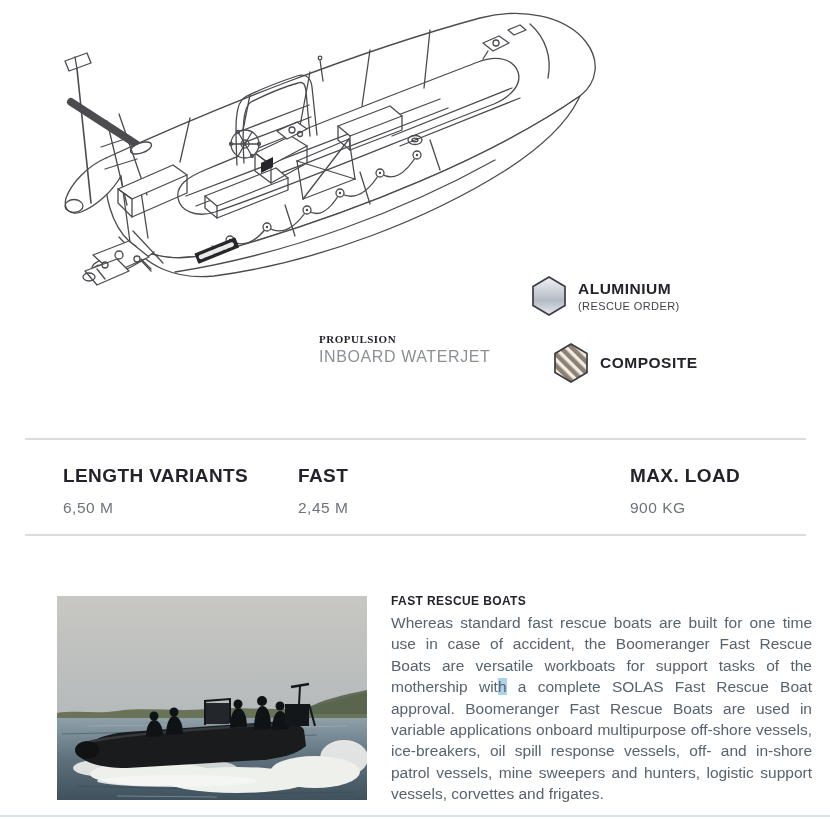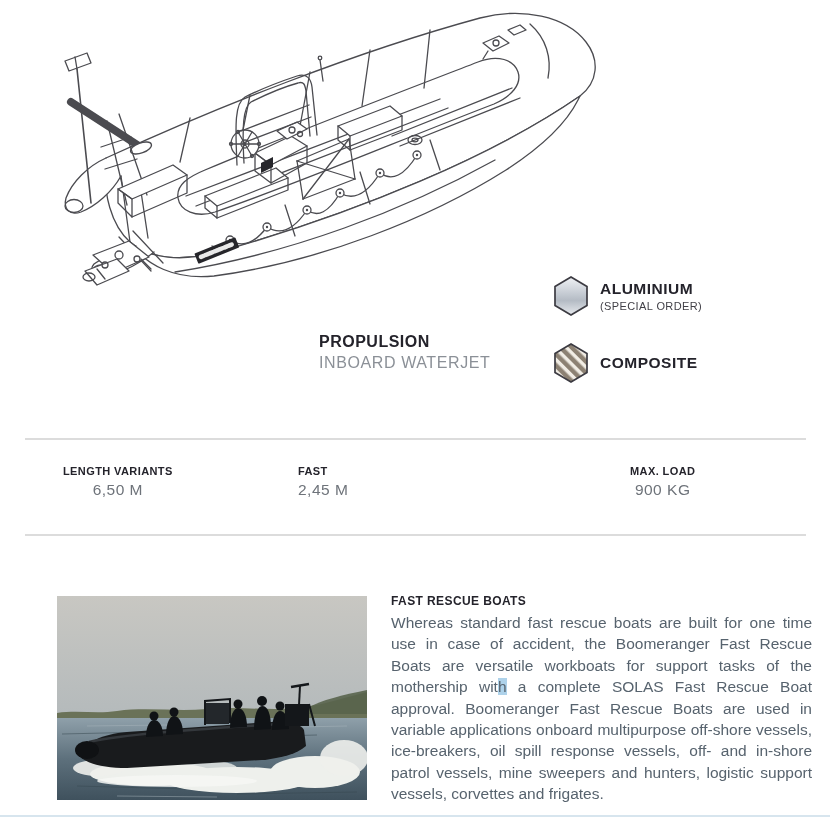--- a/index.html
+++ b/index.html
@@ -4,36 +4,36 @@
 <style>
   html,body{margin:0;padding:0;background:#fff;}
   .page{
     position:relative;width:830px;height:819px;background:#fff;overflow:hidden;
     font-family:"Liberation Sans",sans-serif;color:var(--heading,#24232b);
   }
   
   .illustration{position:absolute;left:0;top:0;width:660px;height:300px;}
   
   .propulsion{position:absolute;left:319px;top:333px;}
-  .block-label{font-size:16px;font-weight:bold;letter-spacing:.5px;color:var(--heading,#24232b);}
+  .block-label{font-size:11px;font-weight:bold;letter-spacing:.5px;color:var(--heading,#24232b);font-family:Liberation Serif, serif;}
   .block-sub{font-size:16px;letter-spacing:.6px;color:var(--secondary,#8b9097);margin-top:3px;}
   .material{position:absolute;display:flex;align-items:center;gap:11px;}
-  .material.aluminium{left:553px;top:276px;}
+  .material.aluminium{left:531px;top:276px;}
   .material.composite{left:553px;top:343px;}
   .mat-label{font-size:15.5px;font-weight:bold;letter-spacing:.5px;color:var(--heading,#24232b);}
   .mat-note{font-size:11px;letter-spacing:.4px;color:var(--note,#403f46);margin-top:2px;}
   
   .rule{position:absolute;left:25px;width:781px;height:2px;background:var(--rule,#dcdcdc);}
   .rule.top{top:438px;}
   .rule.bottom{top:534px;}
   
   .spec-col{position:absolute;top:465px;}
   .spec-col.c1{left:63px;} .spec-col.c2{left:298px;} .spec-col.c3{left:444px;} .spec-col.c4{left:630px;}
-  .spec-label{font-size:11px;font-weight:bold;letter-spacing:.4px;color:var(--heading,#24232b);}
-  .spec-value{font-size:15.5px;letter-spacing:.5px;color:var(--value,#6e737a);margin-top:4px;text-align:center;}
+  .spec-label{font-size:19px;font-weight:bold;letter-spacing:.4px;color:var(--heading,#24232b);}
+  .spec-value{font-size:15.5px;letter-spacing:.5px;color:var(--value,#6e737a);margin-top:12px;}
   
   .photo{position:absolute;left:57px;top:596px;width:310px;height:204px;}
   .description{position:absolute;left:391px;top:594px;width:421px;}
   .description h3{margin:0 0 4px 0;font-size:12px;letter-spacing:.4px;color:var(--heading,#24232b);}
   .description p{margin:0;font-size:15.5px;line-height:21.4px;text-align:justify;color:var(--body,#57636e);}
   .hl{background:var(--highlight,#aed2ea);}
   .bottom-line{position:absolute;left:0;top:815px;width:830px;height:2px;background:var(--accentline,#d7e5ee);}
 </style>
 </head>
 <body>
@@ -183,21 +183,21 @@
           <stop offset="0" stop-color="#f0f2f5"></stop>
             <stop offset="0.45" stop-color="#c4cad2"></stop>
           <stop offset="0.62" stop-color="#b4bbc4"></stop>
             <stop offset="1" stop-color="#e7eaee"></stop>
         </linearGradient>
       </defs>
       <polygon points="18,1 34,10.5 34,29.5 18,39 2,29.5 2,10.5" fill="url(#alug)" stroke="#3c3b42" stroke-width="1.7"></polygon>
     </svg>
     <div>
       <div class="mat-label">ALUMINIUM</div>
-      <div class="mat-note">(SPECIAL ORDER)</div>
+      <div class="mat-note">(RESCUE ORDER)</div>
     </div>
   </div>
 
   <div class="material composite">
     <svg width="36" height="40" viewBox="0 0 36 40">
       <defs>
         <pattern id="compstripe" width="8" height="8" patternUnits="userSpaceOnUse" patternTransform="rotate(-45)">
           <rect width="8" height="8" fill="#f1ede5"></rect>
           <rect width="4.5" height="8" fill="#8c8173"></rect>
         </pattern>

